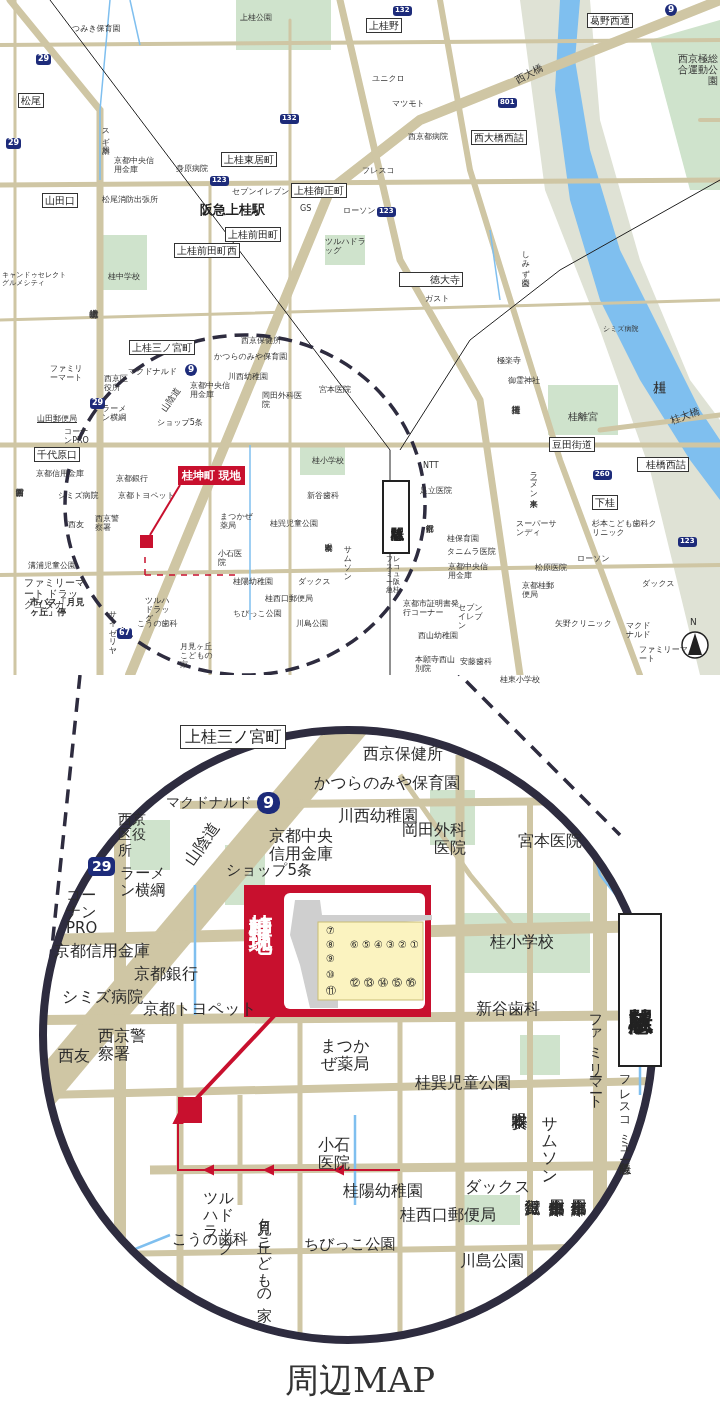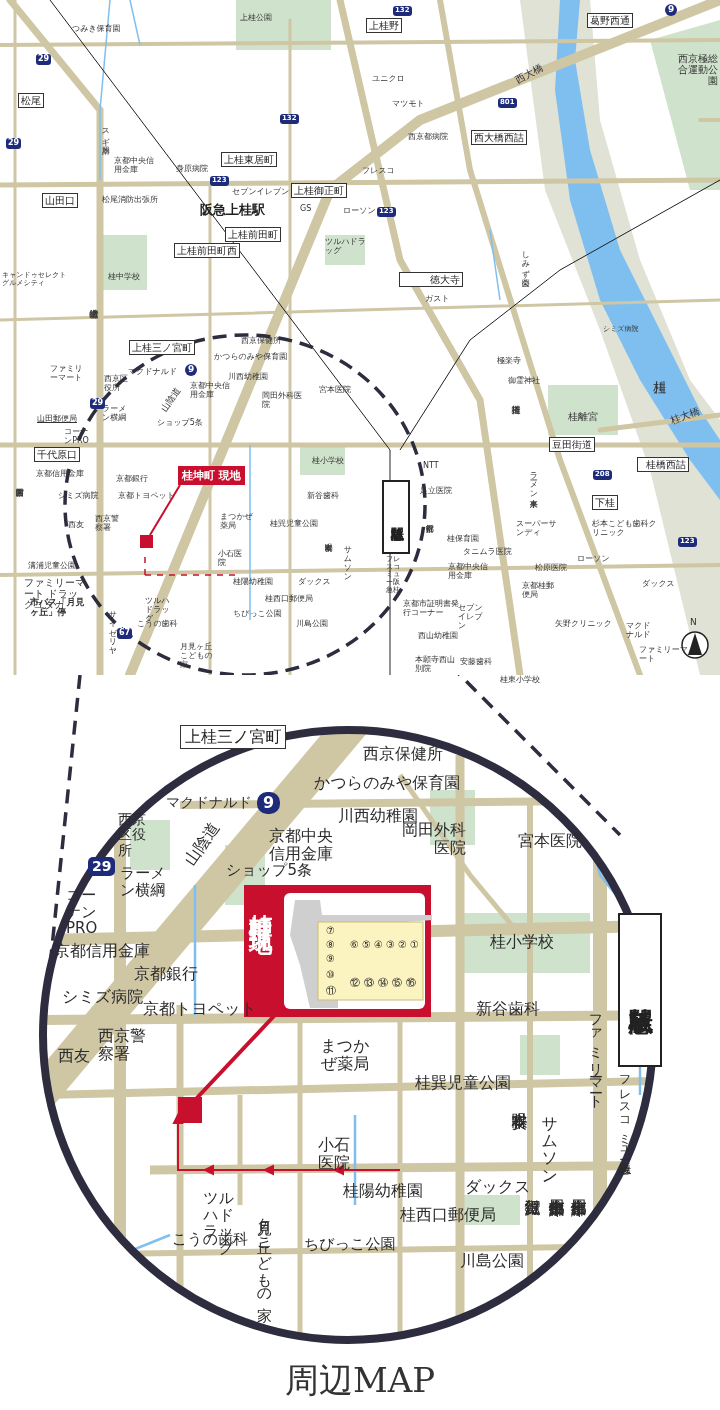--- a/index.html
+++ b/index.html
@@ -76,21 +76,21 @@
   <div class="lbl" style="left:6px;top:138px;background:#1d2b7a;color:#fff;font-weight:bold;font-size:8px;padding:1px 2px;border-radius:3px;">29</div>
   <div class="lbl" style="left:280px;top:114px;background:#1d2b7a;color:#fff;font-weight:bold;font-size:7px;padding:1px 2px;border-radius:3px;">132</div>
   <div class="lbl" style="left:393px;top:6px;background:#1d2b7a;color:#fff;font-weight:bold;font-size:7px;padding:1px 2px;border-radius:3px;">132</div>
   <div class="lbl" style="left:210px;top:176px;background:#1d2b7a;color:#fff;font-weight:bold;font-size:7px;padding:1px 2px;border-radius:3px;">123</div>
   <div class="lbl" style="left:377px;top:207px;background:#1d2b7a;color:#fff;font-weight:bold;font-size:7px;padding:1px 2px;border-radius:3px;">123</div>
   <div class="lbl" style="left:498px;top:98px;background:#1d2b7a;color:#fff;font-weight:bold;font-size:7px;padding:1px 2px;border-radius:3px;">801</div>
   <div class="lbl" style="left:665px;top:4px;background:#1d2b7a;color:#fff;font-weight:bold;font-size:9px;padding:1px 3px;border-radius:6px;">9</div>
   <div class="lbl" style="left:185px;top:364px;background:#1d2b7a;color:#fff;font-weight:bold;font-size:9px;padding:1px 3px;border-radius:6px;">9</div>
   <div class="lbl" style="left:90px;top:398px;background:#1d2b7a;color:#fff;font-weight:bold;font-size:8px;padding:1px 2px;border-radius:3px;">29</div>
   <div class="lbl" style="left:117px;top:628px;background:#1d2b7a;color:#fff;font-weight:bold;font-size:8px;padding:1px 2px;border-radius:3px;">67</div>
-  <div class="lbl" style="left:593px;top:470px;background:#1d2b7a;color:#fff;font-weight:bold;font-size:7px;padding:1px 2px;border-radius:3px;">208</div>
+  <div class="lbl" style="left:593px;top:470px;background:#1d2b7a;color:#fff;font-weight:bold;font-size:7px;padding:1px 2px;border-radius:3px;">260</div>
   <div class="lbl" style="left:678px;top:537px;background:#1d2b7a;color:#fff;font-weight:bold;font-size:7px;padding:1px 2px;border-radius:3px;">123</div>
 
   
   <div class="box" style="left:366px;top:18px;">上桂野</div>
   <div class="box" style="left:587px;top:13px;">葛野西通</div>
   <div class="box" style="left:471px;top:130px;">西大橋西詰</div>
   <div class="box" style="left:221px;top:152px;">上桂東居町</div>
   <div class="box" style="left:291px;top:183px;text-align:center;">上桂御正町</div>
   <div class="box" style="left:225px;top:227px;">上桂前田町</div>
   <div class="box" style="left:174px;top:243px;">上桂前田町西</div>
@@ -181,21 +181,21 @@
   <div class="lbl" style="left:233px;top:610px;">ちびっこ公園</div>
   <div class="lbl" style="left:296px;top:620px;">川島公園</div>
   <div class="lbl" style="left:180px;top:643px;width:40px;white-space:normal;">月見ヶ丘こどもの家</div>
   <div class="lbl" style="left:298px;top:578px;">ダックス</div>
   <div class="lbl vlbl" style="left:323px;top:537px;">安本眼科</div>
   <div class="lbl vlbl" style="left:342px;top:540px;">サムソン</div>
   <div class="lbl" style="left:423px;top:462px;">NTT</div>
   <div class="lbl" style="left:420px;top:487px;">足立医院</div>
   <div class="lbl vlbl" style="left:424px;top:518px;">京都銀行</div>
   <div class="lbl" style="left:447px;top:535px;">桂保育園</div>
-  <div class="lbl" style="left:447px;top:548px;margin-left:16px;">タニムラ医院</div>
+  <div class="lbl" style="left:447px;top:548px;">タニムラ医院</div>
   <div class="lbl" style="left:448px;top:563px;width:40px;white-space:normal;">京都中央信用金庫</div>
   <div class="lbl" style="left:403px;top:600px;width:56px;white-space:normal;">京都市証明書発行コーナー</div>
   <div class="lbl" style="left:458px;top:604px;width:30px;white-space:normal;">セブンイレブン</div>
   <div class="lbl" style="left:418px;top:632px;">西山幼稚園</div>
   <div class="lbl" style="left:415px;top:656px;width:40px;white-space:normal;">本願寺西山別院</div>
   <div class="lbl" style="left:460px;top:658px;">安藤歯科</div>
   <div class="lbl vlbl" style="left:528px;top:466px;">ラーメン東来亭</div>
   <div class="lbl" style="left:516px;top:520px;width:44px;white-space:normal;">スーパーサンディ</div>
   <div class="lbl" style="left:535px;top:564px;">松原医院</div>
   <div class="lbl" style="left:522px;top:582px;width:34px;white-space:normal;">京都桂郵便局</div>

